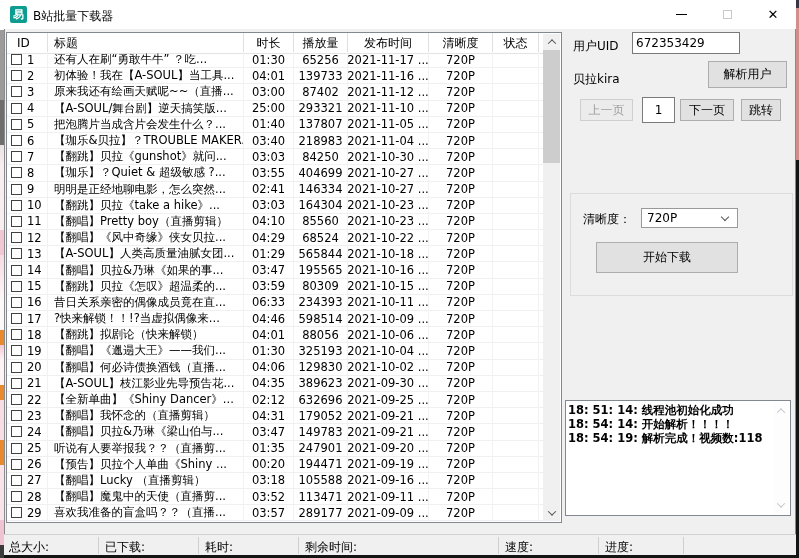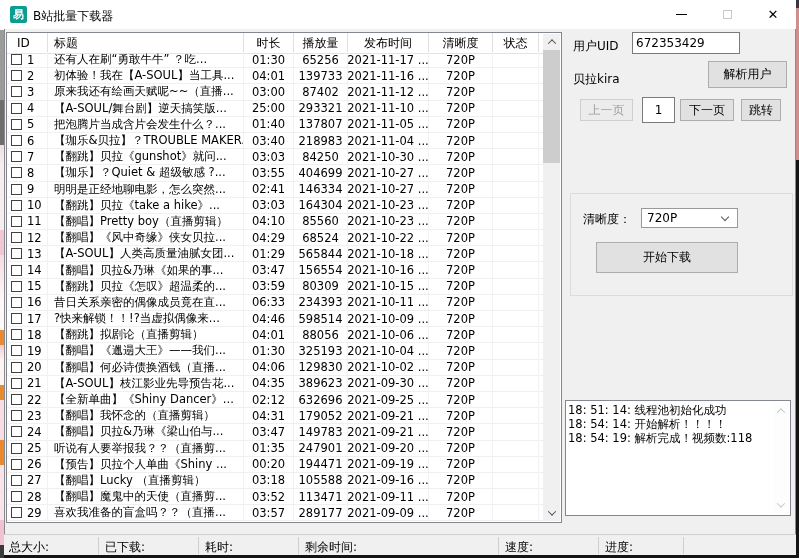--- a/index.html
+++ b/index.html
@@ -70,21 +70,21 @@
   .groupbox { position:absolute; left:566px; top:193px; width:223px; height:103px; border:1px solid #dcdcdc; }
   .combo { position:absolute; left:637px; top:208px; width:97px; height:20px; background:#fff;
     border:1px solid #999; display:flex; align-items:center; }
   .combo-val { padding-left:5px; flex:1; }
   .combo-chev { width:6px; height:6px; border-left:1px solid #555; border-top:1px solid #555;
     transform:rotate(225deg); margin-right:9px; margin-top:-3px; }
 
   
   .logbox { position:absolute; left:561px; top:400px; width:226px; height:116px; background:#fff;
     border:1px solid #828790; overflow:hidden; }
-  .logtext { position:absolute; left:2px; top:2px; right:19px; font-size:11.5px; line-height:14px; white-space:pre-wrap; }
+  .logtext { position:absolute; left:2px; top:2px; right:19px; font-size:11.5px; line-height:14px; white-space:pre-wrap;font-weight:bold; }
   .logsb { position:absolute; top:1px; right:1px; bottom:1px; width:16px; background:#fdfdfd; }
   .logsb .chev { border-color:#c0c6cc; }
   .logsb-btn { position:absolute; left:0; width:16px; height:14px; display:flex; align-items:center; justify-content:center; }
   .logsb-btn.up { top:2px; } .logsb-btn.down { bottom:2px; }
 
   
   .statusbar { position:absolute; left:0; top:534px; width:792px; height:21px; background:#f0f0f0;
     border-top:1px solid #d0d0d0; }
   .ss { position:absolute; top:4px; font-size:12px; white-space:nowrap; }
   .sdiv { position:absolute; top:2px; width:1px; height:17px; background:#cfcfcf; }
@@ -293,21 +293,21 @@
             <div class="tc c-st"></div>
             <div class="tc c-fill"></div>
           </div>
           <div class="trow">
             <div class="tc c-id">
               <span class="cb"></span>
               <span class="idn">14</span>
             </div>
             <div class="tc c-title">【翻唱】贝拉&amp;乃琳《如果的事...</div>
             <div class="tc c-dur">03:47</div>
-            <div class="tc c-plays">156554</div>
+            <div class="tc c-plays">195565</div>
             <div class="tc c-date">2021-10-16 ...</div>
             <div class="tc c-q">720P</div>
             <div class="tc c-st"></div>
             <div class="tc c-fill"></div>
           </div>
           <div class="trow">
             <div class="tc c-id">
               <span class="cb"></span>
               <span class="idn">15</span>
             </div>
@@ -343,21 +343,21 @@
             <div class="tc c-date">2021-10-09 ...</div>
             <div class="tc c-q">720P</div>
             <div class="tc c-st"></div>
             <div class="tc c-fill"></div>
           </div>
           <div class="trow">
             <div class="tc c-id">
               <span class="cb"></span>
               <span class="idn">18</span>
             </div>
-            <div class="tc c-title">【翻跳】拟剧论（直播剪辑）</div>
+            <div class="tc c-title">【翻跳】拟剧论（快来解锁）</div>
             <div class="tc c-dur">04:01</div>
             <div class="tc c-plays">88056</div>
             <div class="tc c-date">2021-10-06 ...</div>
             <div class="tc c-q">720P</div>
             <div class="tc c-st"></div>
             <div class="tc c-fill"></div>
           </div>
           <div class="trow">
             <div class="tc c-id">
               <span class="cb"></span>

